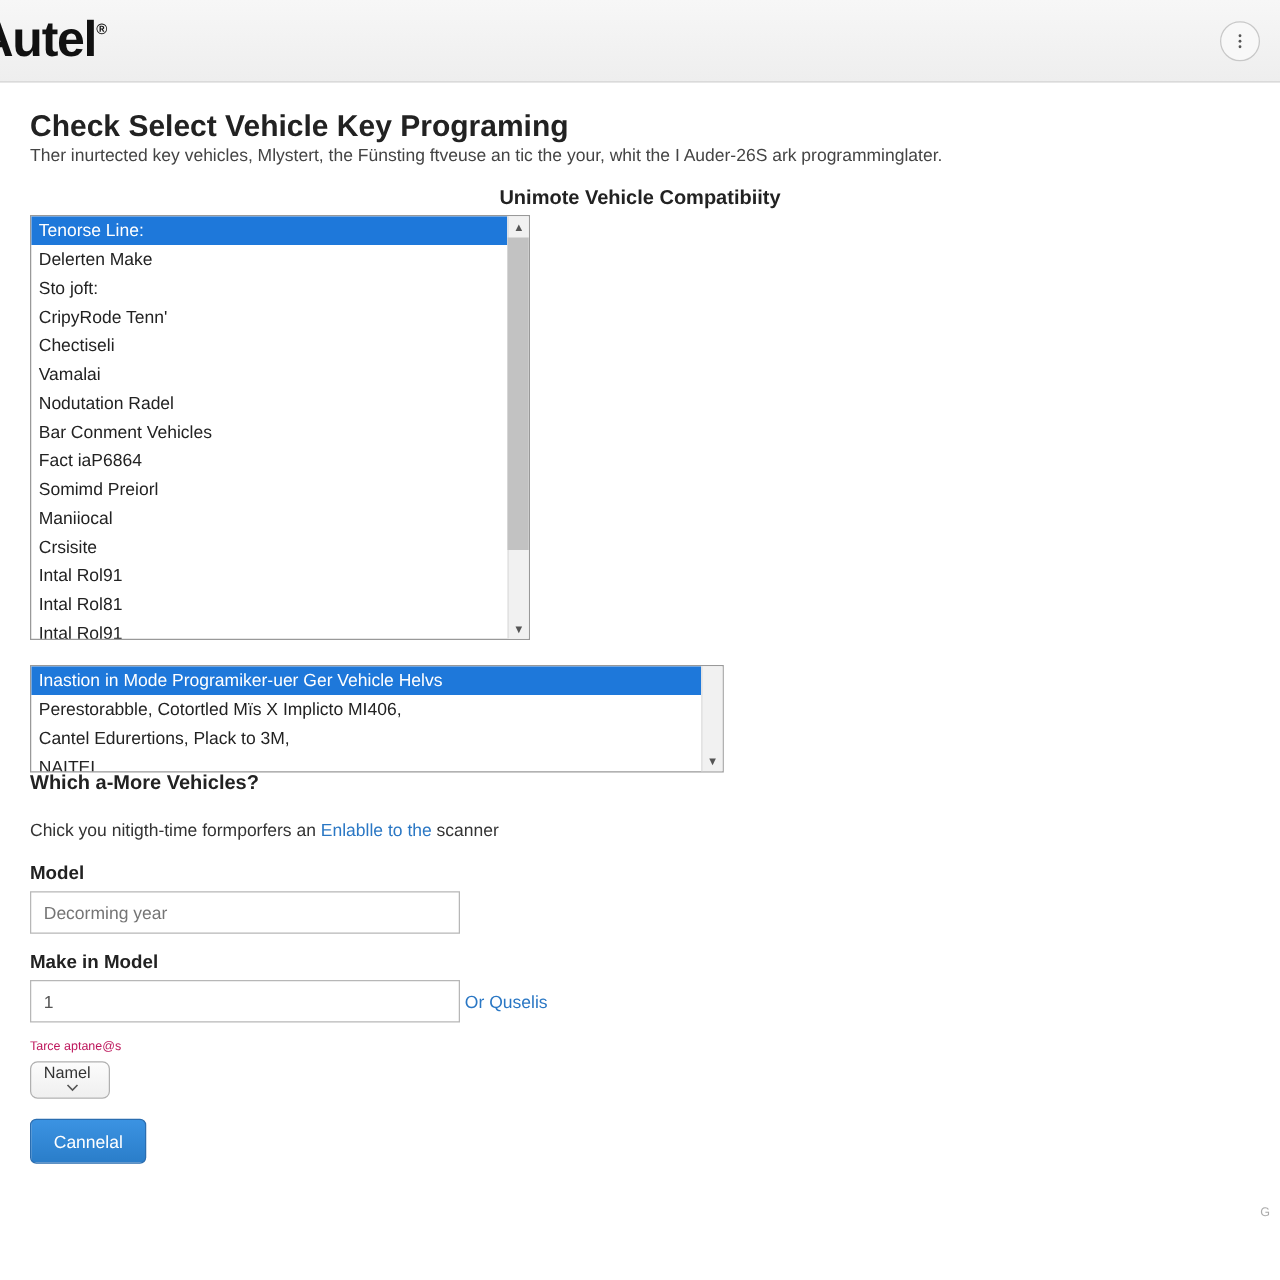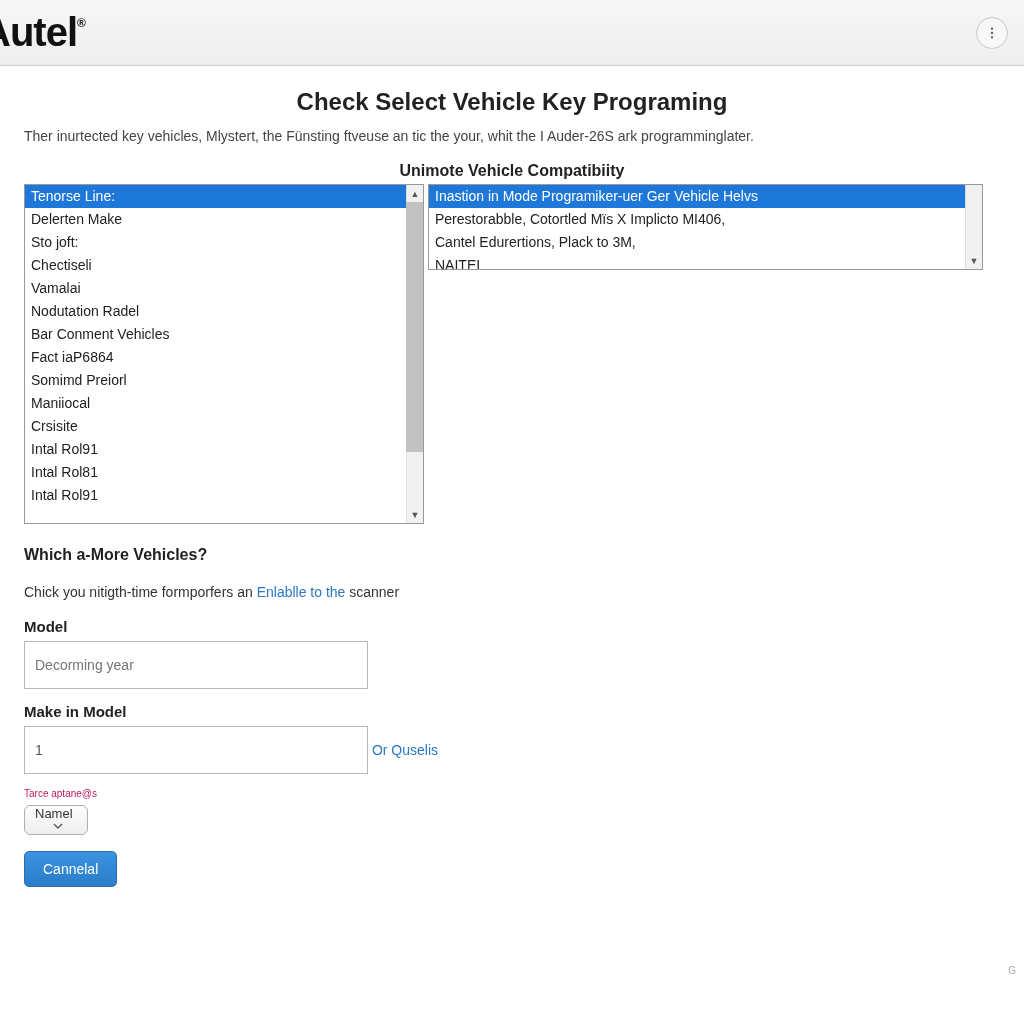--- a/index.html
+++ b/index.html
@@ -48,38 +48,36 @@
   cursor: pointer;
   margin-right: 4px;
 }
 .more-button svg { width: 14px; height: 14px; }
 .content {
   padding: 22px 24px 0 24px;
 }
 .page-title {
   font-size: 24px;
   font-weight: 800;
-  margin-bottom: 12px;
-  text-align: center;
 }
 .page-intro {
   font-size: 14px;
   color: #444;
   margin-bottom: 18px;
 }
 .section-heading {
   font-size: 16px;
   font-weight: 700;
   margin-bottom: 4px;
   text-align: center;
 }
 .lists-row {
   display: flex;
-  gap: 4px;
-  margin-bottom: 22px;
+  gap: 20px;
+  flex-direction: column;
 }
 .listbox {
   border: 1px solid #999;
   position: relative;
   background: #fff;
 }
 .listbox-left {
   width: 400px;
   height: 340px;
 }
@@ -152,21 +150,21 @@
   text-decoration: none;
 }
 .form-label {
   font-size: 15px;
   font-weight: 700;
   margin-bottom: 6px;
   display: block;
 }
 .text-input {
   width: 344px;
-  height: 48px;
+  height: 34px;
   border: 1px solid #b7b7b7;
   border-radius: 0;
   padding: 0 10px;
   font-size: 14px;
   color: #555;
   margin-bottom: 14px;
   background: #fff;
 }
 .link-small {
   font-size: 14px;
@@ -235,20 +233,21 @@
 
   <div class="section-heading">Unimote Vehicle Compatibiity</div>
 
   <div class="lists-row">
 
     <div class="listbox listbox-left">
       <div class="listbox-items" id="left-items">
           <div class="listbox-item selected">Tenorse Line:</div>
           <div class="listbox-item">Delerten Make</div>
           <div class="listbox-item">Sto joft:</div>
+          <div class="listbox-item">CripyRode Tenn'</div>
           <div class="listbox-item">Chectiseli</div>
           <div class="listbox-item">Vamalai</div>
           <div class="listbox-item">Nodutation Radel</div>
           <div class="listbox-item">Bar Conment Vehicles</div>
           <div class="listbox-item">Fact iaP6864</div>
           <div class="listbox-item">Somimd Preiorl</div>
           <div class="listbox-item">Maniiocal</div>
           <div class="listbox-item">Crsisite</div>
           <div class="listbox-item">Intal Rol91</div>
           <div class="listbox-item">Intal Rol81</div>

